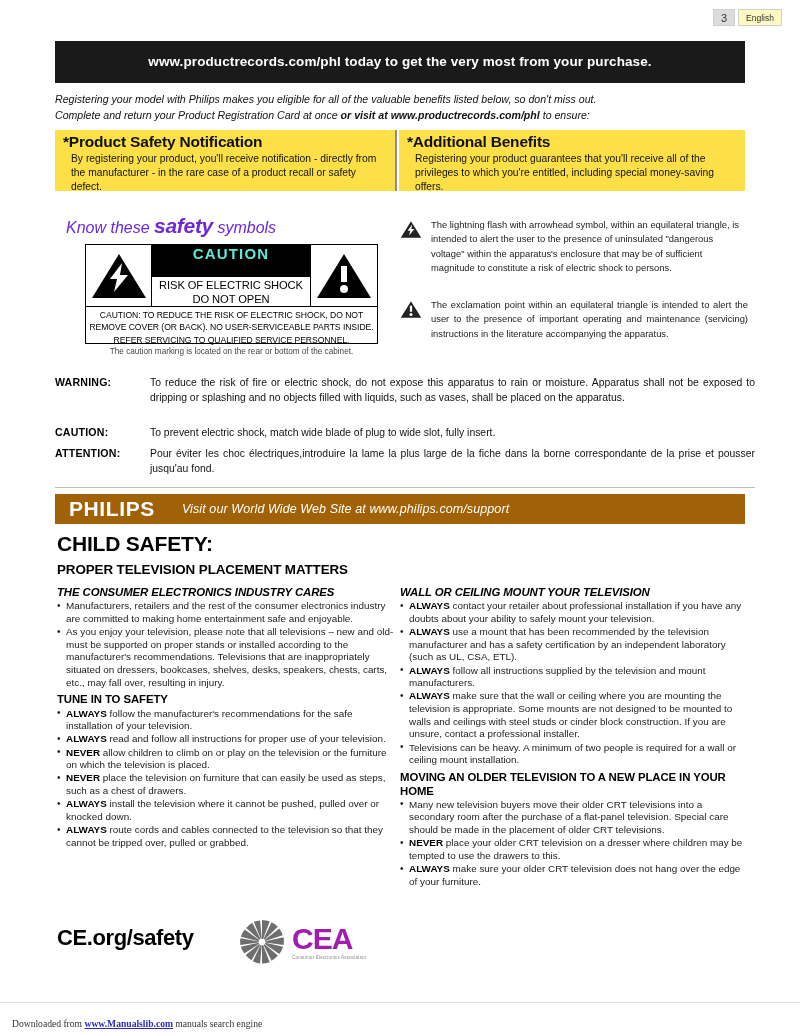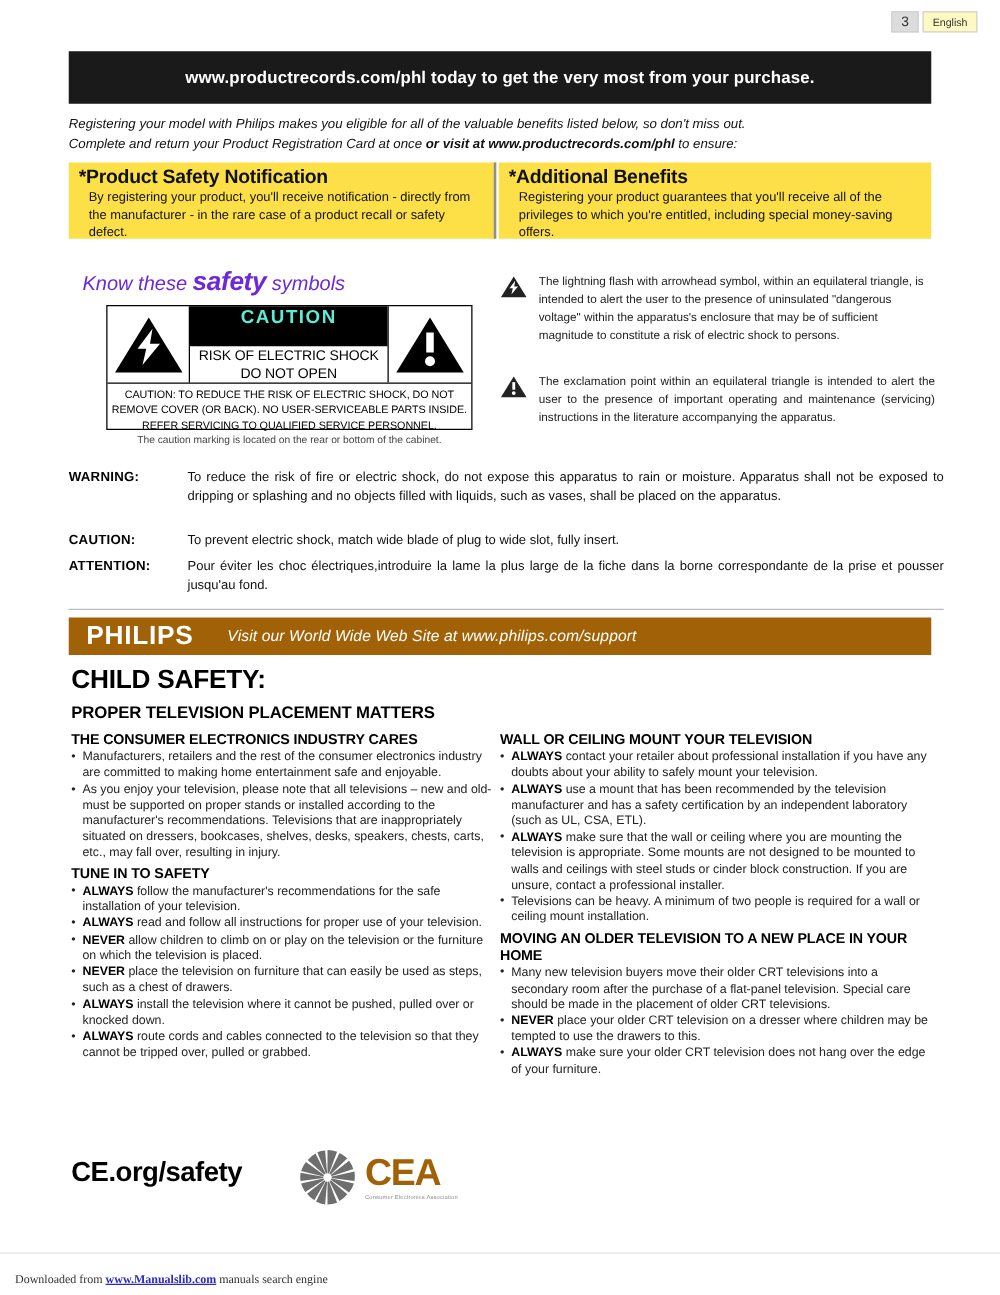--- a/index.html
+++ b/index.html
@@ -105,36 +105,36 @@
 
   
   .childsafety{position:absolute;left:57px;top:532px;font-size:21px;font-weight:bold;letter-spacing:-.2px;}
   .propertv{position:absolute;left:57px;top:562px;font-size:13.4px;font-weight:bold;letter-spacing:-.1px;}
 
   
   .col{position:absolute;top:586px;}
   .colL{left:57px;width:338px;}
   .colR{left:400px;width:348px;}
   .sechead{font-size:11.4px;font-weight:bold;line-height:1.2;letter-spacing:-.1px;margin-top:4px;}
-  .sechead.first{margin-top:0;}
+  .sechead.first{margin-top:0;font-style:italic;}
   ul.bl{list-style:none;margin:0;padding:0;}
   ul.bl li{
     font-size:9.9px;line-height:1.28;color:#222;
     padding-left:9px;position:relative;margin-top:0.5px;
   }
   ul.bl li:before{
     content:"\2022";position:absolute;left:0;top:-0.5px;font-size:10px;color:#222;
   }
   ul.bl li b{font-weight:bold;color:#000;}
 
   
   .ceorg{position:absolute;left:57px;top:925px;font-size:22px;font-weight:bold;letter-spacing:-.4px;}
   .cealogo{position:absolute;left:238px;top:918px;display:flex;align-items:center;gap:6px;}
   .cea-text-wrap{display:flex;flex-direction:column;line-height:1;}
-  .cea-letters{font-size:30px;font-weight:bold;color:#a16207;letter-spacing:-1px;}
+  .cea-letters{font-size:30px;font-weight:bold;color:#a21caf;letter-spacing:-1px;}
   .cea-sub{font-size:4.6px;color:#8d8d8d;letter-spacing:.15px;margin-top:2px;}
 
   
   .footrule{position:absolute;left:0;top:1002px;width:800px;height:1px;background:#e2e2e2;}
   .footer{
     position:absolute;left:12px;top:1018px;font-family:"Liberation Serif", serif;
     font-size:9.6px;color:#333;
   }
   .footer a{color:#2b2bc0;text-decoration:underline;font-weight:bold;}
 </style>
@@ -250,20 +250,21 @@
       <li><b>ALWAYS</b><span> install the television where it cannot be pushed, pulled over or knocked down.</span></li>
       <li><b>ALWAYS</b><span> route cords and cables connected to the television so that they cannot be tripped over, pulled or grabbed.</span></li>
     </ul>
   </div>
 
   <div class="col colR">
     <div class="sechead first">WALL OR CEILING MOUNT YOUR TELEVISION</div>
     <ul class="bl">
       <li><b>ALWAYS</b><span> contact your retailer about professional installation if you have any doubts about your ability to safely mount your television.</span></li>
       <li><b>ALWAYS</b><span> use a mount that has been recommended by the television manufacturer and has a safety certification by an independent laboratory (such as UL, CSA, ETL).</span></li>
+      <li><b>ALWAYS</b><span> follow all instructions supplied by the television and mount manufacturers.</span></li>
       <li><b>ALWAYS</b><span> make sure that the wall or ceiling where you are mounting the television is appropriate. Some mounts are not designed to be mounted to walls and ceilings with steel studs or cinder block construction. If you are unsure, contact a professional installer.</span></li>
       <li><b></b><span>Televisions can be heavy. A minimum of two people is required for a wall or ceiling mount installation.</span></li>
     </ul>
     <div class="sechead">MOVING AN OLDER TELEVISION TO A NEW PLACE IN YOUR HOME</div>
     <ul class="bl">
       <li><b></b><span>Many new television buyers move their older CRT televisions into a secondary room after the purchase of a flat-panel television. Special care should be made in the placement of older CRT televisions.</span></li>
       <li><b>NEVER</b><span> place your older CRT television on a dresser where children may be tempted to use the drawers to this.</span></li>
       <li><b>ALWAYS</b><span> make sure your older CRT television does not hang over the edge of your furniture.</span></li>
     </ul>
   </div>

